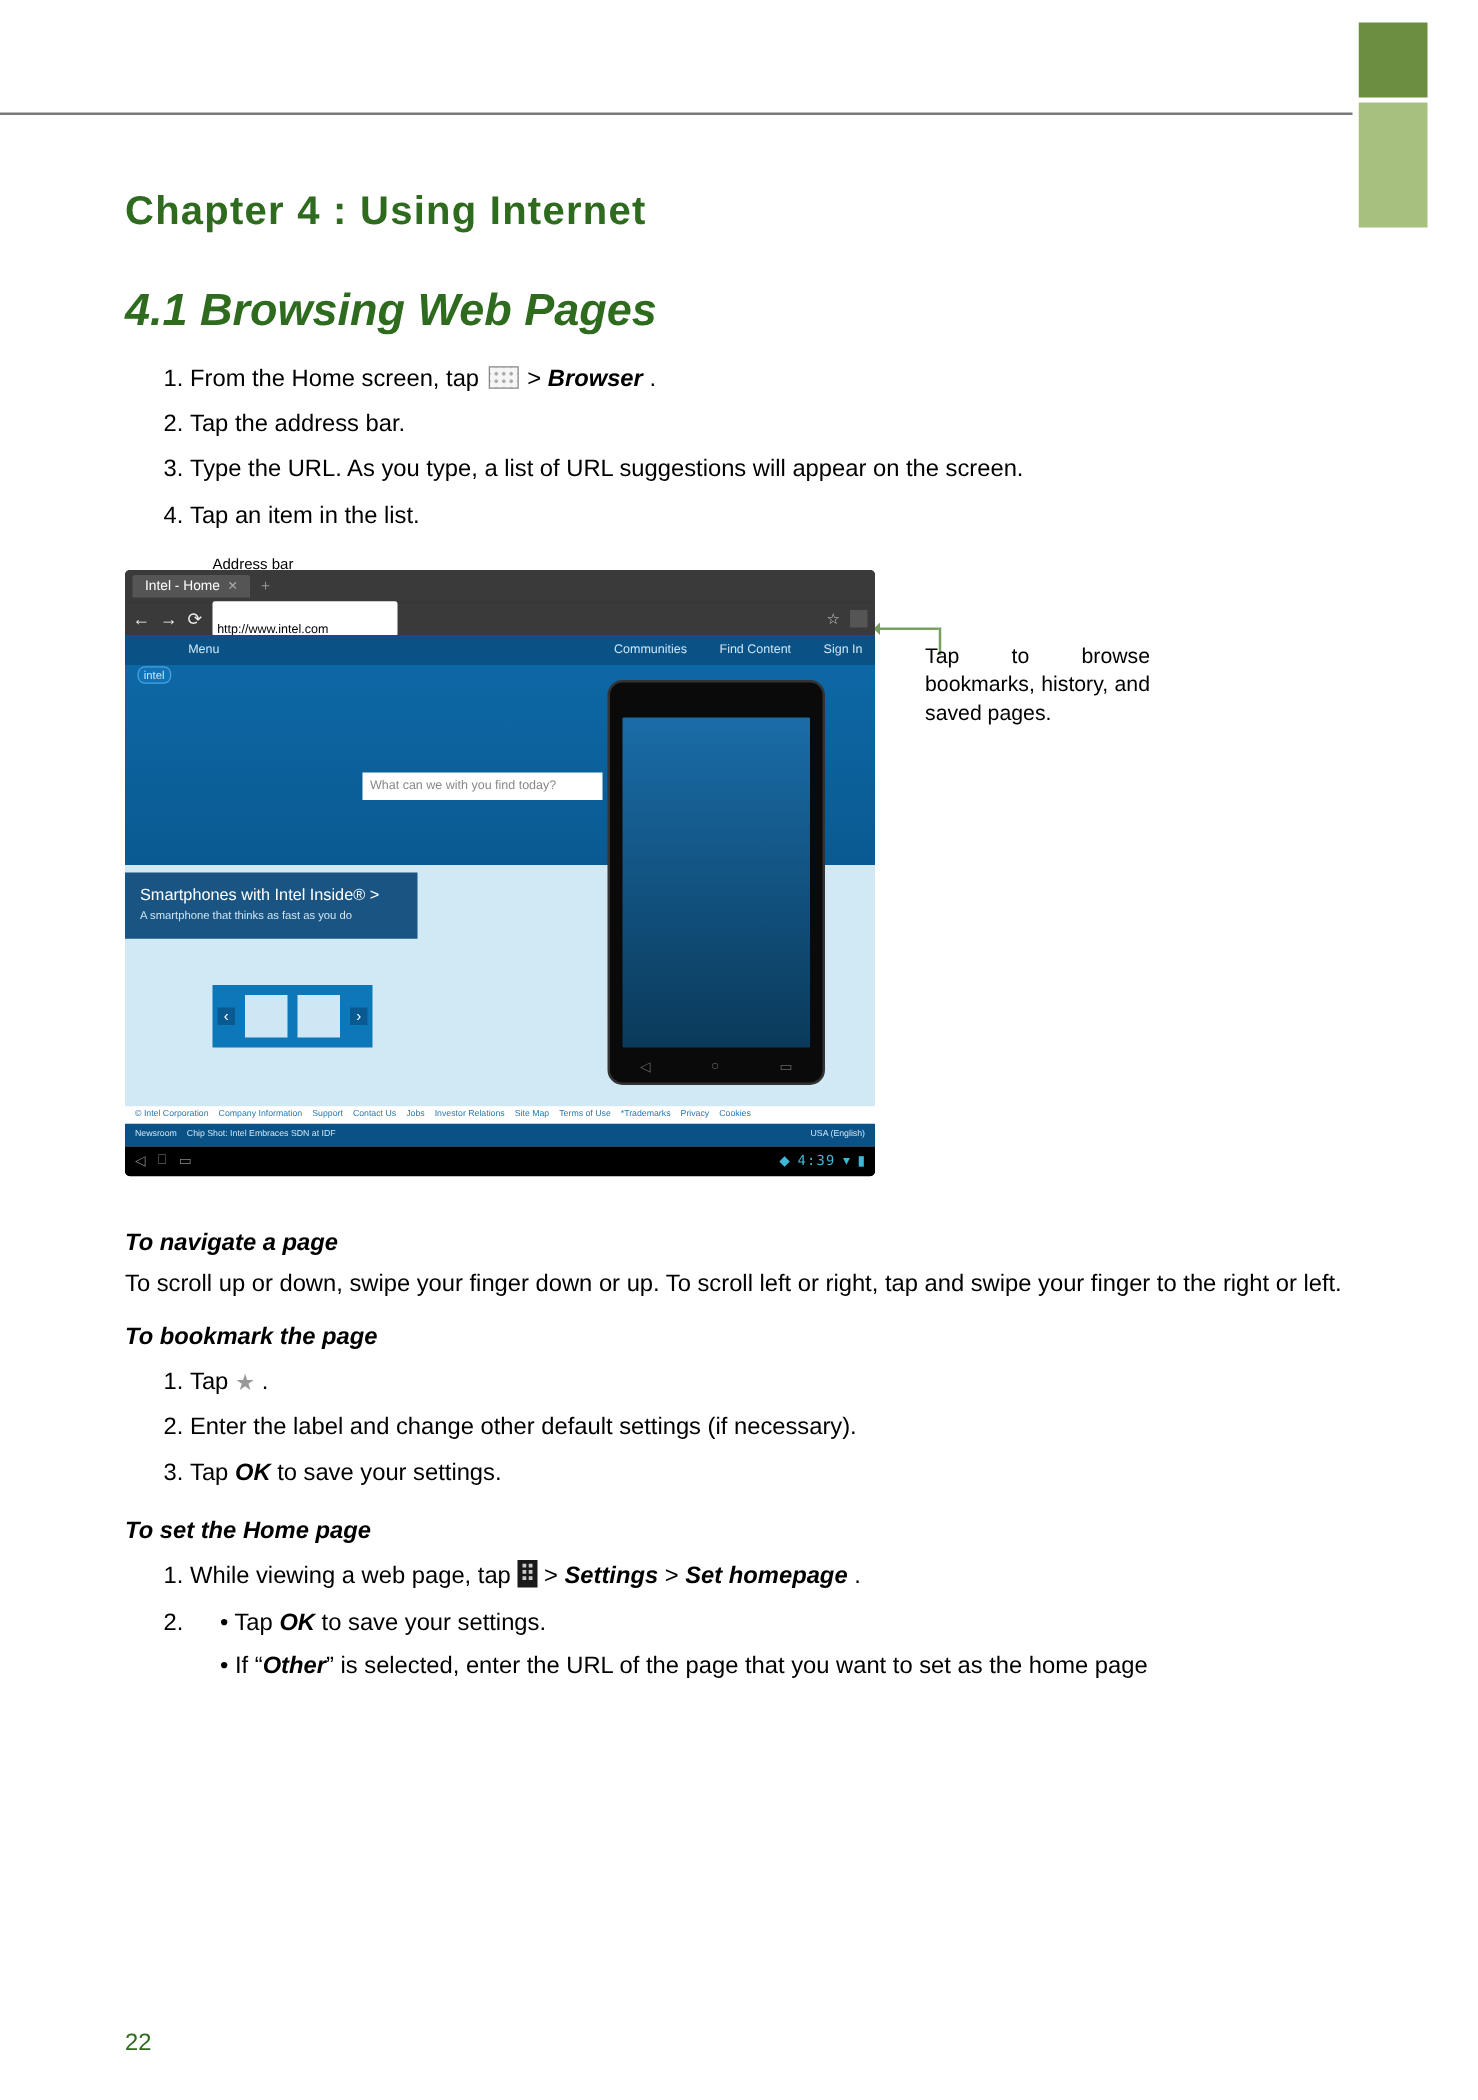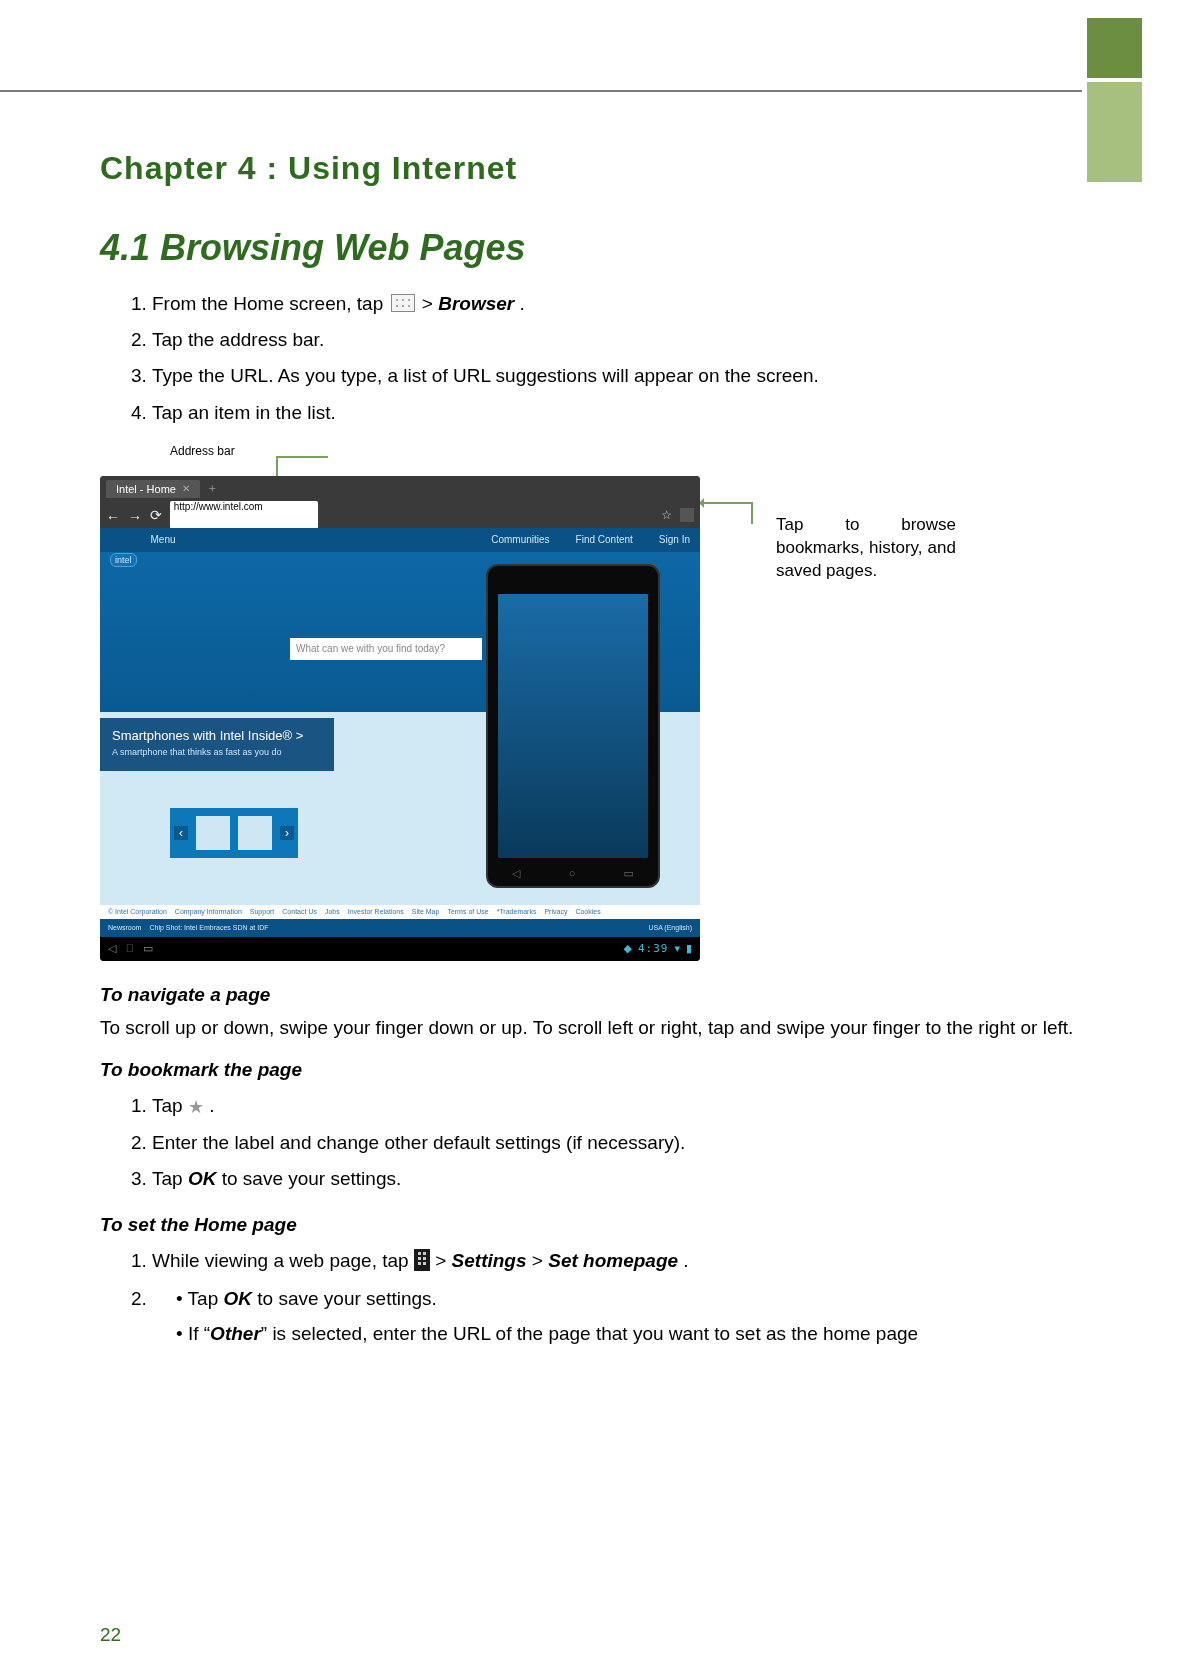--- a/index.html
+++ b/index.html
@@ -134,21 +134,21 @@
     .addr-line::after{
       content:"";
       position:absolute;
       left:-6px; bottom:-2px;
       border:5px solid transparent;
       border-top-color:#7aa060;
     }
     .right-callout {
       position: absolute;
       top: 70px;
-      left: 676px;
+      left: 640px;
       width: 180px;
       font-size: 17px;
       line-height: 1.35;
       text-align: justify;
       color:#000;
     }
     .right-line{
       position:absolute;
       top: 58px;
       left: 596px;
@@ -166,21 +166,21 @@
     .right-line-v{
       position:absolute;
       top: 58px;
       left: 651px;
       width:2px;
       height:22px;
       background:#7aa060;
     }
     .tablet {
       position: absolute;
-      top: 32px;
+      top: 12px;
       left: 0;
       width: 600px;
       height: 485px;
       background: #2b2b2b;
       border-radius: 4px;
       overflow: hidden;
       color: #ddd;
       font-size: 12px;
     }
     .tab-bar {
@@ -211,21 +211,21 @@
     }
     .nav-arrow { color: #eee; font-size: 14px; }
     .url-field {
       flex: 0 0 140px;
       height: 28px;
       background: #fff;
       color: #000;
       font-size: 10px;
       padding: 0 4px;
       display: flex;
-      align-items: flex-start;
+      align-items: flex-end;
       border-radius: 2px;
     }
     .url-star { margin-left: auto; color: #ccc; }
     .url-bm { width:14px; height:14px; background:#555; }
     .webpage {
       height: calc(100% - 26px - 26px - 24px);
       background: linear-gradient(#0d6aa8, #0a5a92 45%, #d1e9f5 45%, #d1e9f5 100%);
       position: relative;
     }
     .wp-topbar{

